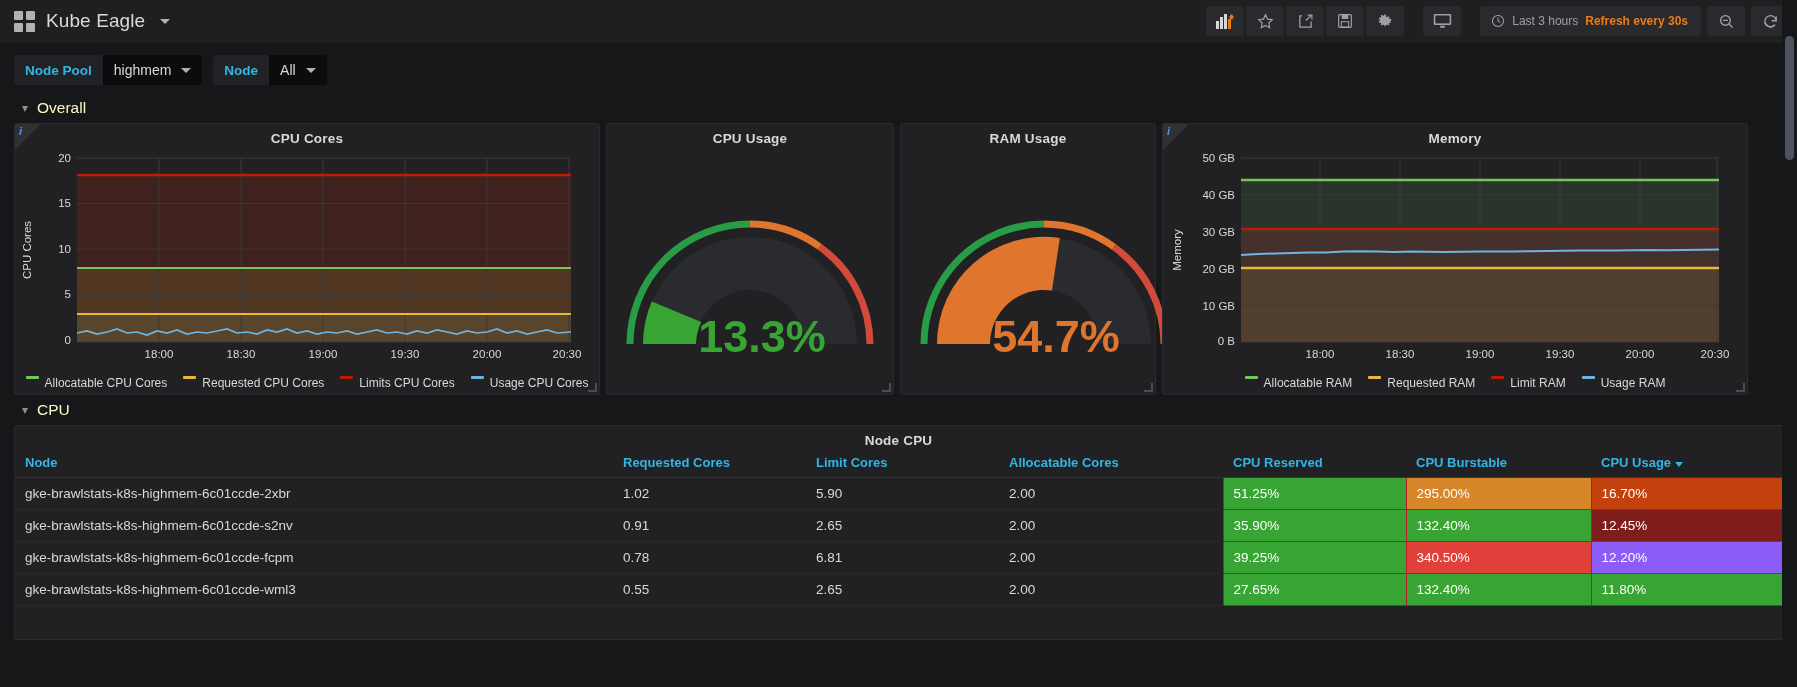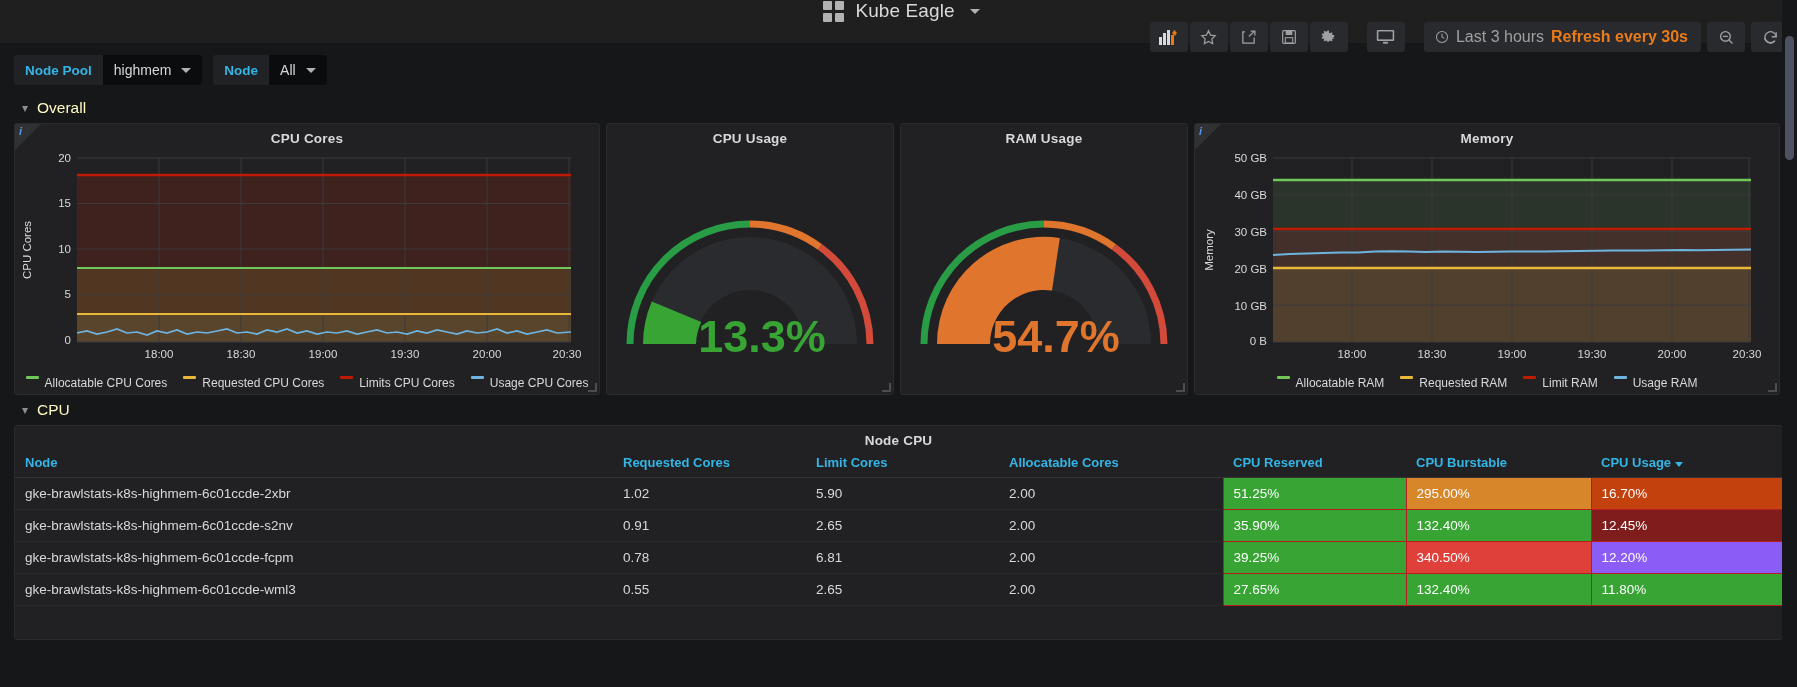--- a/index.html
+++ b/index.html
@@ -10,21 +10,21 @@
     color: #d8d9da;
     overflow: hidden;
   }
   .page { position: relative; width: 1797px; height: 687px; }
 
   
   .navbar {
     height: 43px; display: flex; align-items: center;
     background: #1f1f20;
     border-bottom: 1px solid #1f1f20;
-    padding-left: 14px; padding-right: 8px; flex-direction: column;
+    padding-left: 14px; padding-right: 8px;
   }
   .brand { display: flex; align-items: center; gap: 11px; }
   .grid-icon { display: grid; grid-template-columns: 9px 9px; grid-template-rows: 9px 9px; gap: 3px; }
   .grid-icon i { background: #b0b2b4; border-radius: 1px; display: block; }
   .dash-title { font-size: 19px; color: #d8d9da; letter-spacing: .1px; }
   .caret-down {
     width: 0; height: 0; margin-left: 4px; display: inline-block;
     border-left: 5px solid transparent; border-right: 5px solid transparent;
     border-top: 5px solid #b0b2b4; vertical-align: middle;
   }
@@ -32,21 +32,21 @@
   .btn-group { display: flex; gap: 2px; }
   .nav-btn {
     width: 38px; height: 30px; background: #292a2d; border-radius: 3px;
     display: flex; align-items: center; justify-content: center;
     cursor: pointer;
   }
   .nav-btn svg { display: block; }
   .time-pill {
     height: 30px; background: #292a2d; border-radius: 3px;
     display: flex; align-items: center; gap: 7px;
-    padding: 0 13px 0 11px; font-size: 16px; color: #9fa0a2; cursor: pointer;
+    padding: 0 13px 0 11px; font-size: 12px; color: #9fa0a2; cursor: pointer;
   }
   .time-pill .refresh-txt { color: #eb7b18; font-weight: bold; }
   .sep { width: 7px; }
 
   
   .varbar { display: flex; align-items: center; gap: 11px; padding: 12px 0 8px 14px; }
   .var {
     display: flex; height: 30px; border-radius: 3px; overflow: hidden;
     background: #202226;
   }
@@ -324,21 +324,21 @@
 
           <path d="M 36 198 A 107 107 0 0 1 250 198 L 197 198 A 54 54 0 0 0 89 198 Z" fill="#2a2b2e"></path>
 
           <path d="M 36 198 A 107 107 0 0 1 44.8 155.4 L 94.3 176.1 A 54 54 0 0 0 89 198 Z" fill="#37a433"></path>
           <text x="155" y="206" font-size="45" font-weight="bold" fill="#37a433" text-anchor="middle" font-family="Liberation Sans">13.3%</text>
         </svg>
       </div>
       <div class="resize-grip"></div>
     </div>
 
-    <div class="panel" style="width:288px">
+    <div class="panel" style="width:256px">
       <div class="panel-title">RAM Usage</div>
       <div>
         <svg width="286" height="246" viewBox="0 0 286 246">
           <g fill="none" stroke-width="7" stroke-linecap="butt">
             <path d="M 23 198 A 120 120 0 0 1 143 78" stroke="#299c46"></path>
             <path d="M 143 78 A 120 120 0 0 1 213 101" stroke="#e0752d"></path>
             <path d="M 213 101 A 120 120 0 0 1 263 198" stroke="#d44a3a"></path>
           </g>
           <path d="M 36 198 A 107 107 0 0 1 250 198 L 197 198 A 54 54 0 0 0 89 198 Z" fill="#2a2b2e"></path>
 

